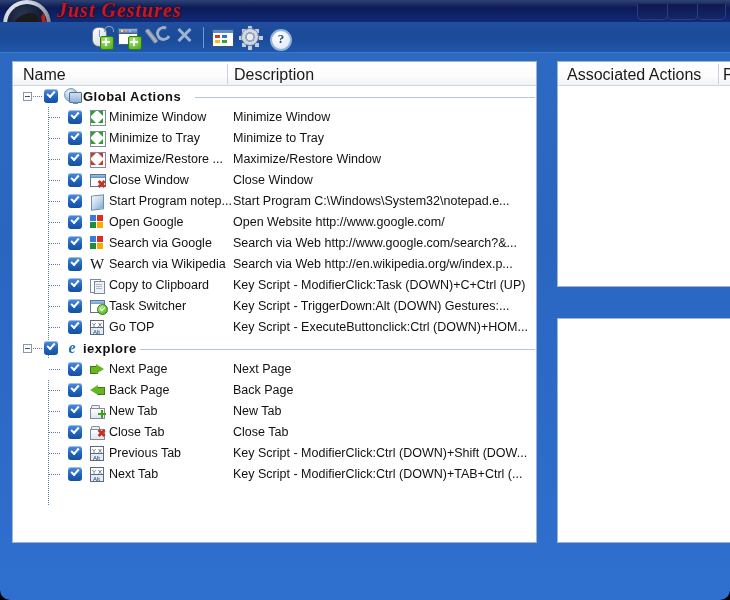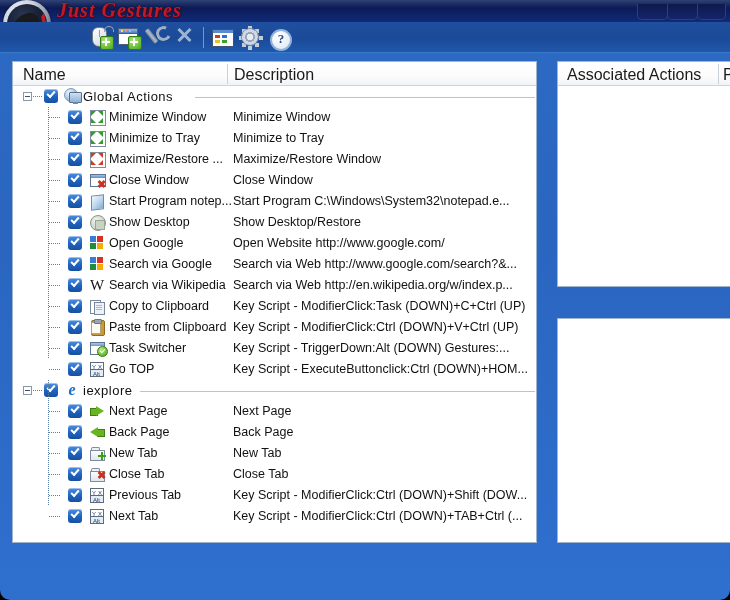--- a/index.html
+++ b/index.html
@@ -339,21 +339,21 @@
     width: 16px; height: 16px;
   }
   .lbl {
     position: absolute;
     top: 3px;
     font-size: 12.5px;
     color: #111;
     white-space: nowrap;
   }
   .grp-lbl {
-    font-weight: normal;
+    font-weight: bold;
     font-size: 13px;
     letter-spacing: 0.5px;
   }
   .grp-line {
     position: absolute;
     top: 11px;
     height: 1px;
     background: #b9c4d2;
   }
 
@@ -654,35 +654,20 @@
               <div class="cbx-check"></div>
             </div>
           <div class="icon16" style="left:76px">
             <div class="gi-notepad"></div>
           </div>
           <div class="lbl" style="left:96px">Start Program notep...</div>
         </div>
         <div class="row-desc">Start Program C:\Windows\System32\notepad.e...</div>
       </div>
 
-      <div class="row">
-        <div class="row-name">
-          <div class="dotline-h" style="left:36px;top:10px;width:12px"></div>
-          <div class="cbx" style="left:55px">
-              <div class="cbx-check"></div>
-            </div>
-          <div class="icon16" style="left:76px">
-            <div class="gi-desk">
-              <div class="gi-desk-sq"></div>
-            </div>
-          </div>
-          <div class="lbl" style="left:96px">Show Desktop</div>
-        </div>
-        <div class="row-desc">Show Desktop/Restore</div>
-      </div>
 
       <div class="row">
         <div class="row-name">
           <div class="dotline-h" style="left:36px;top:10px;width:12px"></div>
           <div class="cbx" style="left:55px">
               <div class="cbx-check"></div>
             </div>
           <div class="icon16" style="left:76px">
             <div class="gi-goog">
               <div class="gq" style="left:0;top:0;background:#3a7bd5"></div>
@@ -741,35 +726,20 @@
               <div class="gi-copy-l" style="left:1px;top:2px;width:6px"></div>
               <div class="gi-copy-l" style="left:1px;top:4px;width:6px"></div>
               <div class="gi-copy-l" style="left:1px;top:6px;width:6px"></div>
             </div>
           </div>
           <div class="lbl" style="left:96px">Copy to Clipboard</div>
         </div>
         <div class="row-desc">Key Script - ModifierClick:Task (DOWN)+C+Ctrl (UP)</div>
       </div>
 
-      <div class="row">
-        <div class="row-name">
-          <div class="dotline-h" style="left:36px;top:10px;width:12px"></div>
-          <div class="cbx" style="left:55px">
-              <div class="cbx-check"></div>
-            </div>
-          <div class="icon16" style="left:76px">
-            <div class="gi-clip-board"></div>
-            <div class="gi-clip-paper"></div>
-            <div class="gi-clip-clip"></div>
-          </div>
-          <div class="lbl" style="left:96px">Paste from Clipboard</div>
-        </div>
-        <div class="row-desc">Key Script - ModifierClick:Ctrl (DOWN)+V+Ctrl (UP)</div>
-      </div>
 
       <div class="row">
         <div class="row-name">
           <div class="dotline-h" style="left:36px;top:10px;width:12px"></div>
           <div class="cbx" style="left:55px">
               <div class="cbx-check"></div>
             </div>
           <div class="icon16" style="left:76px">
             <div class="gi-task">
               <div class="gi-task-bar"></div>

